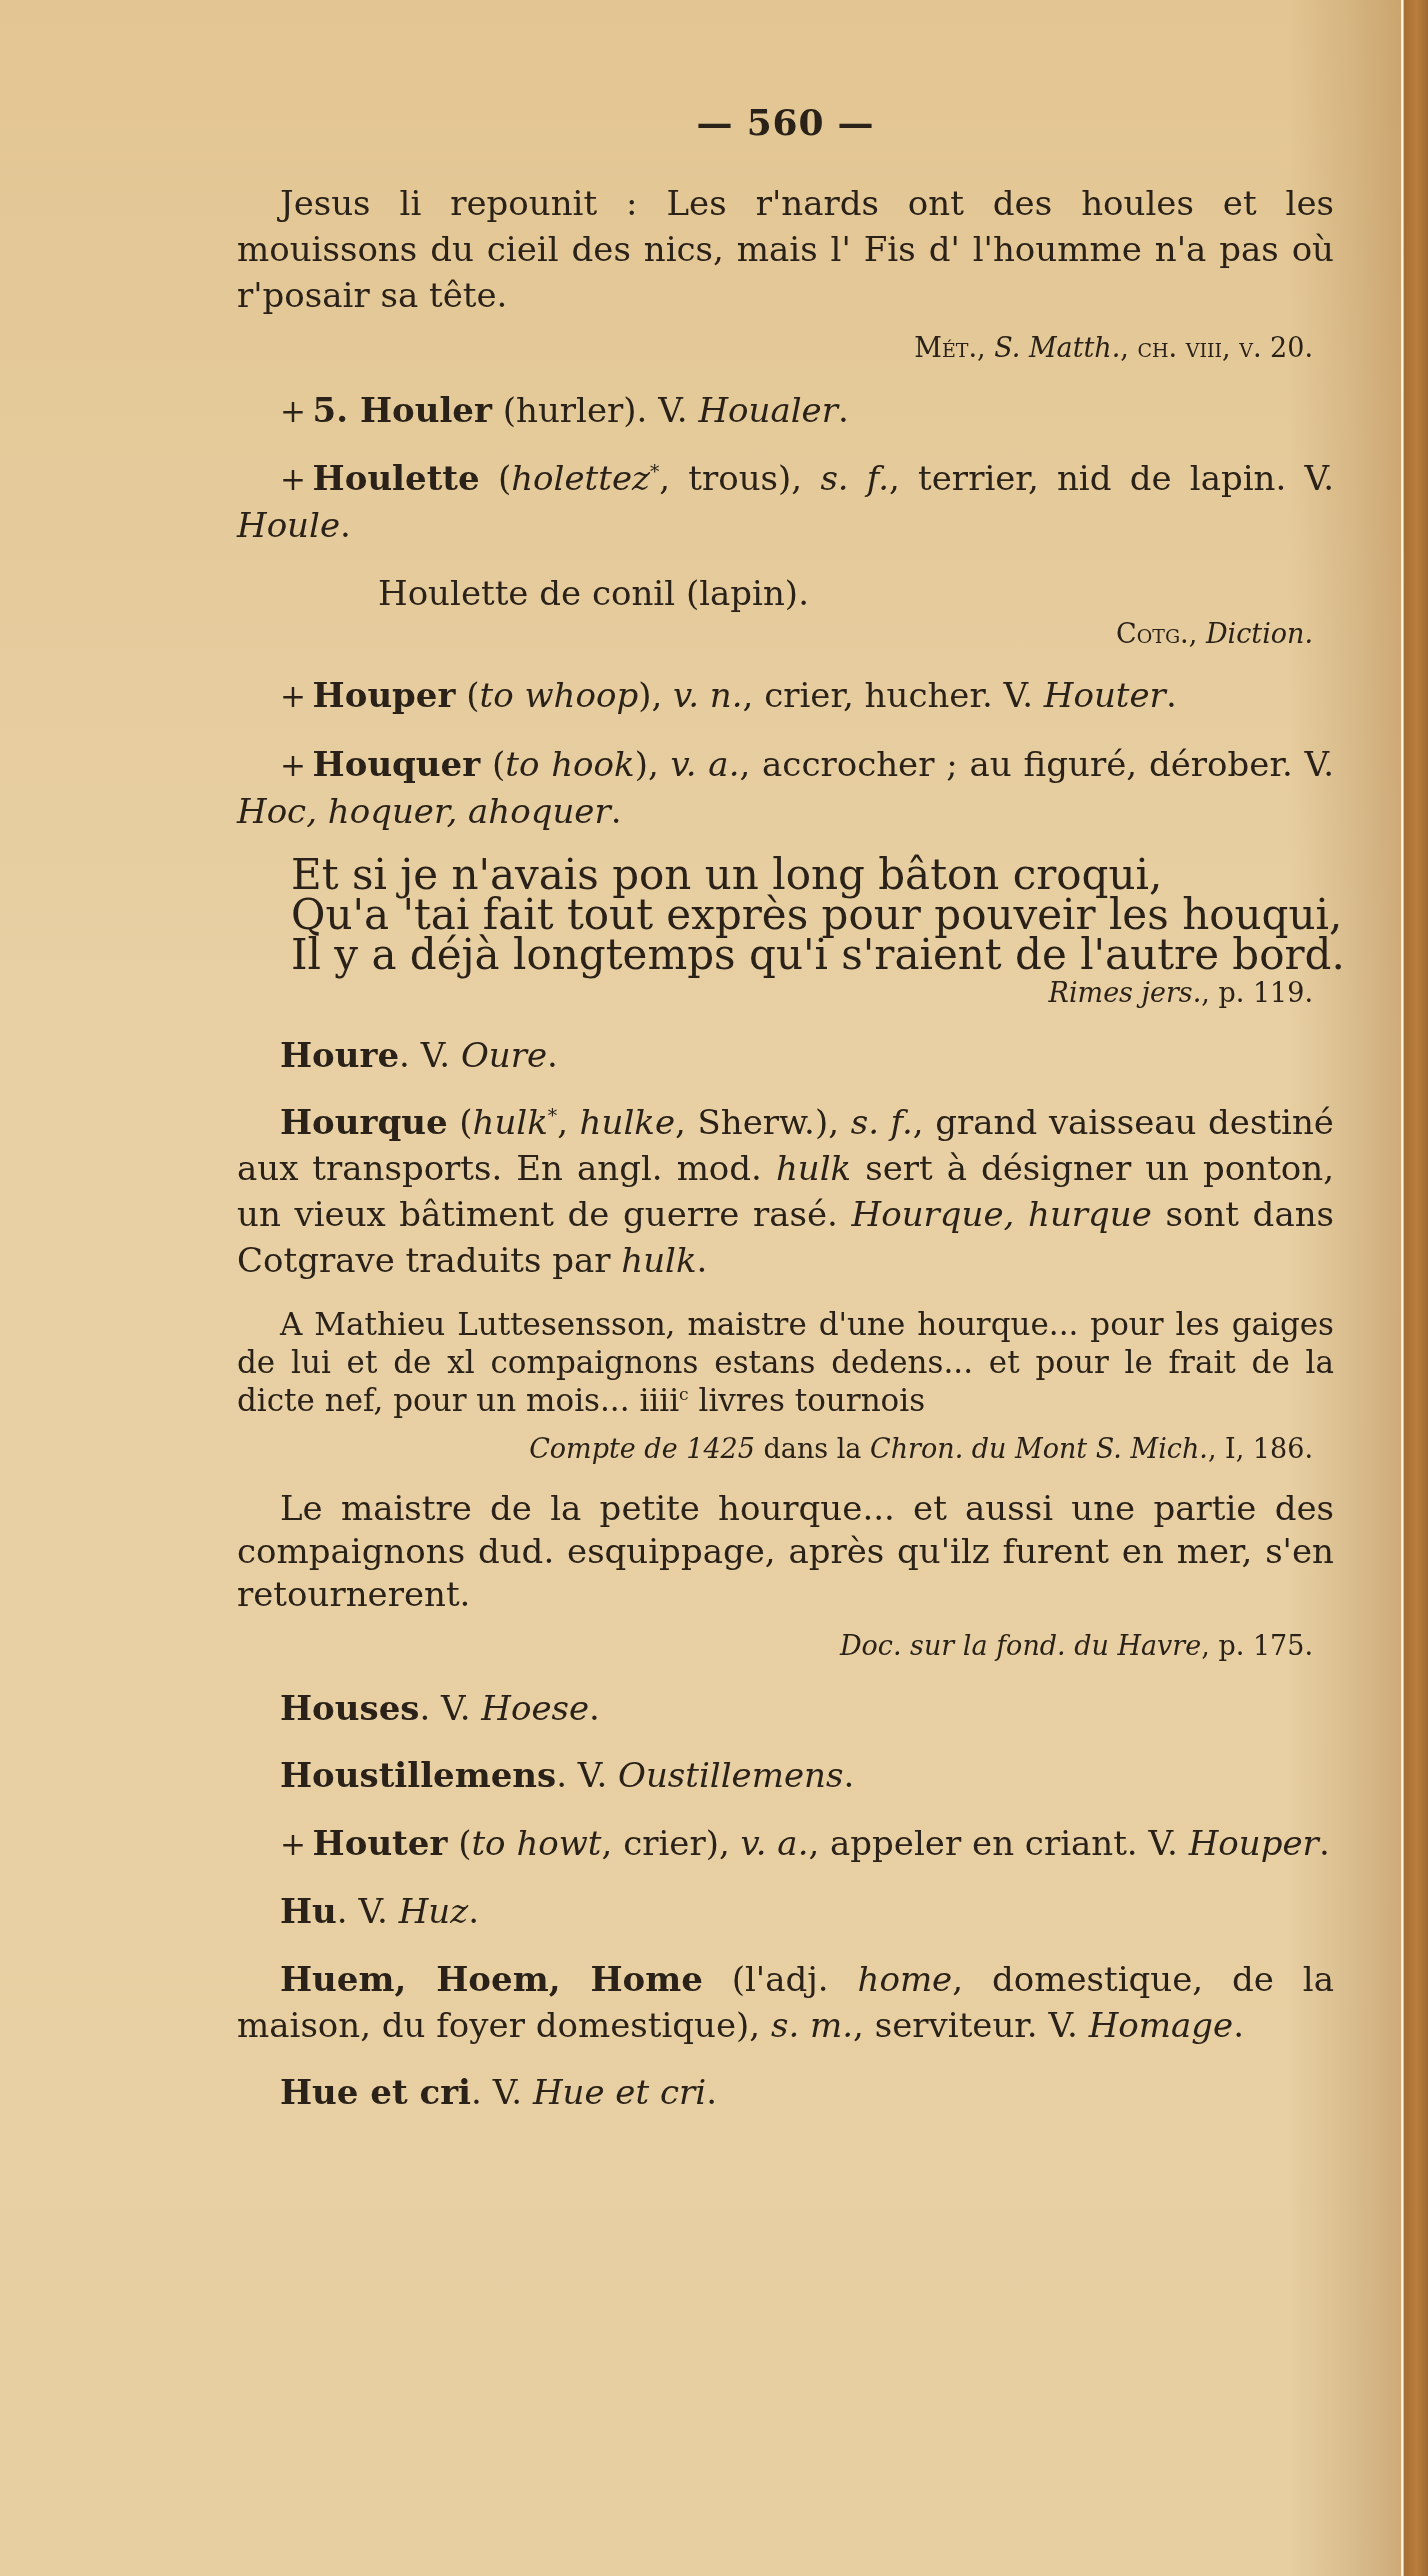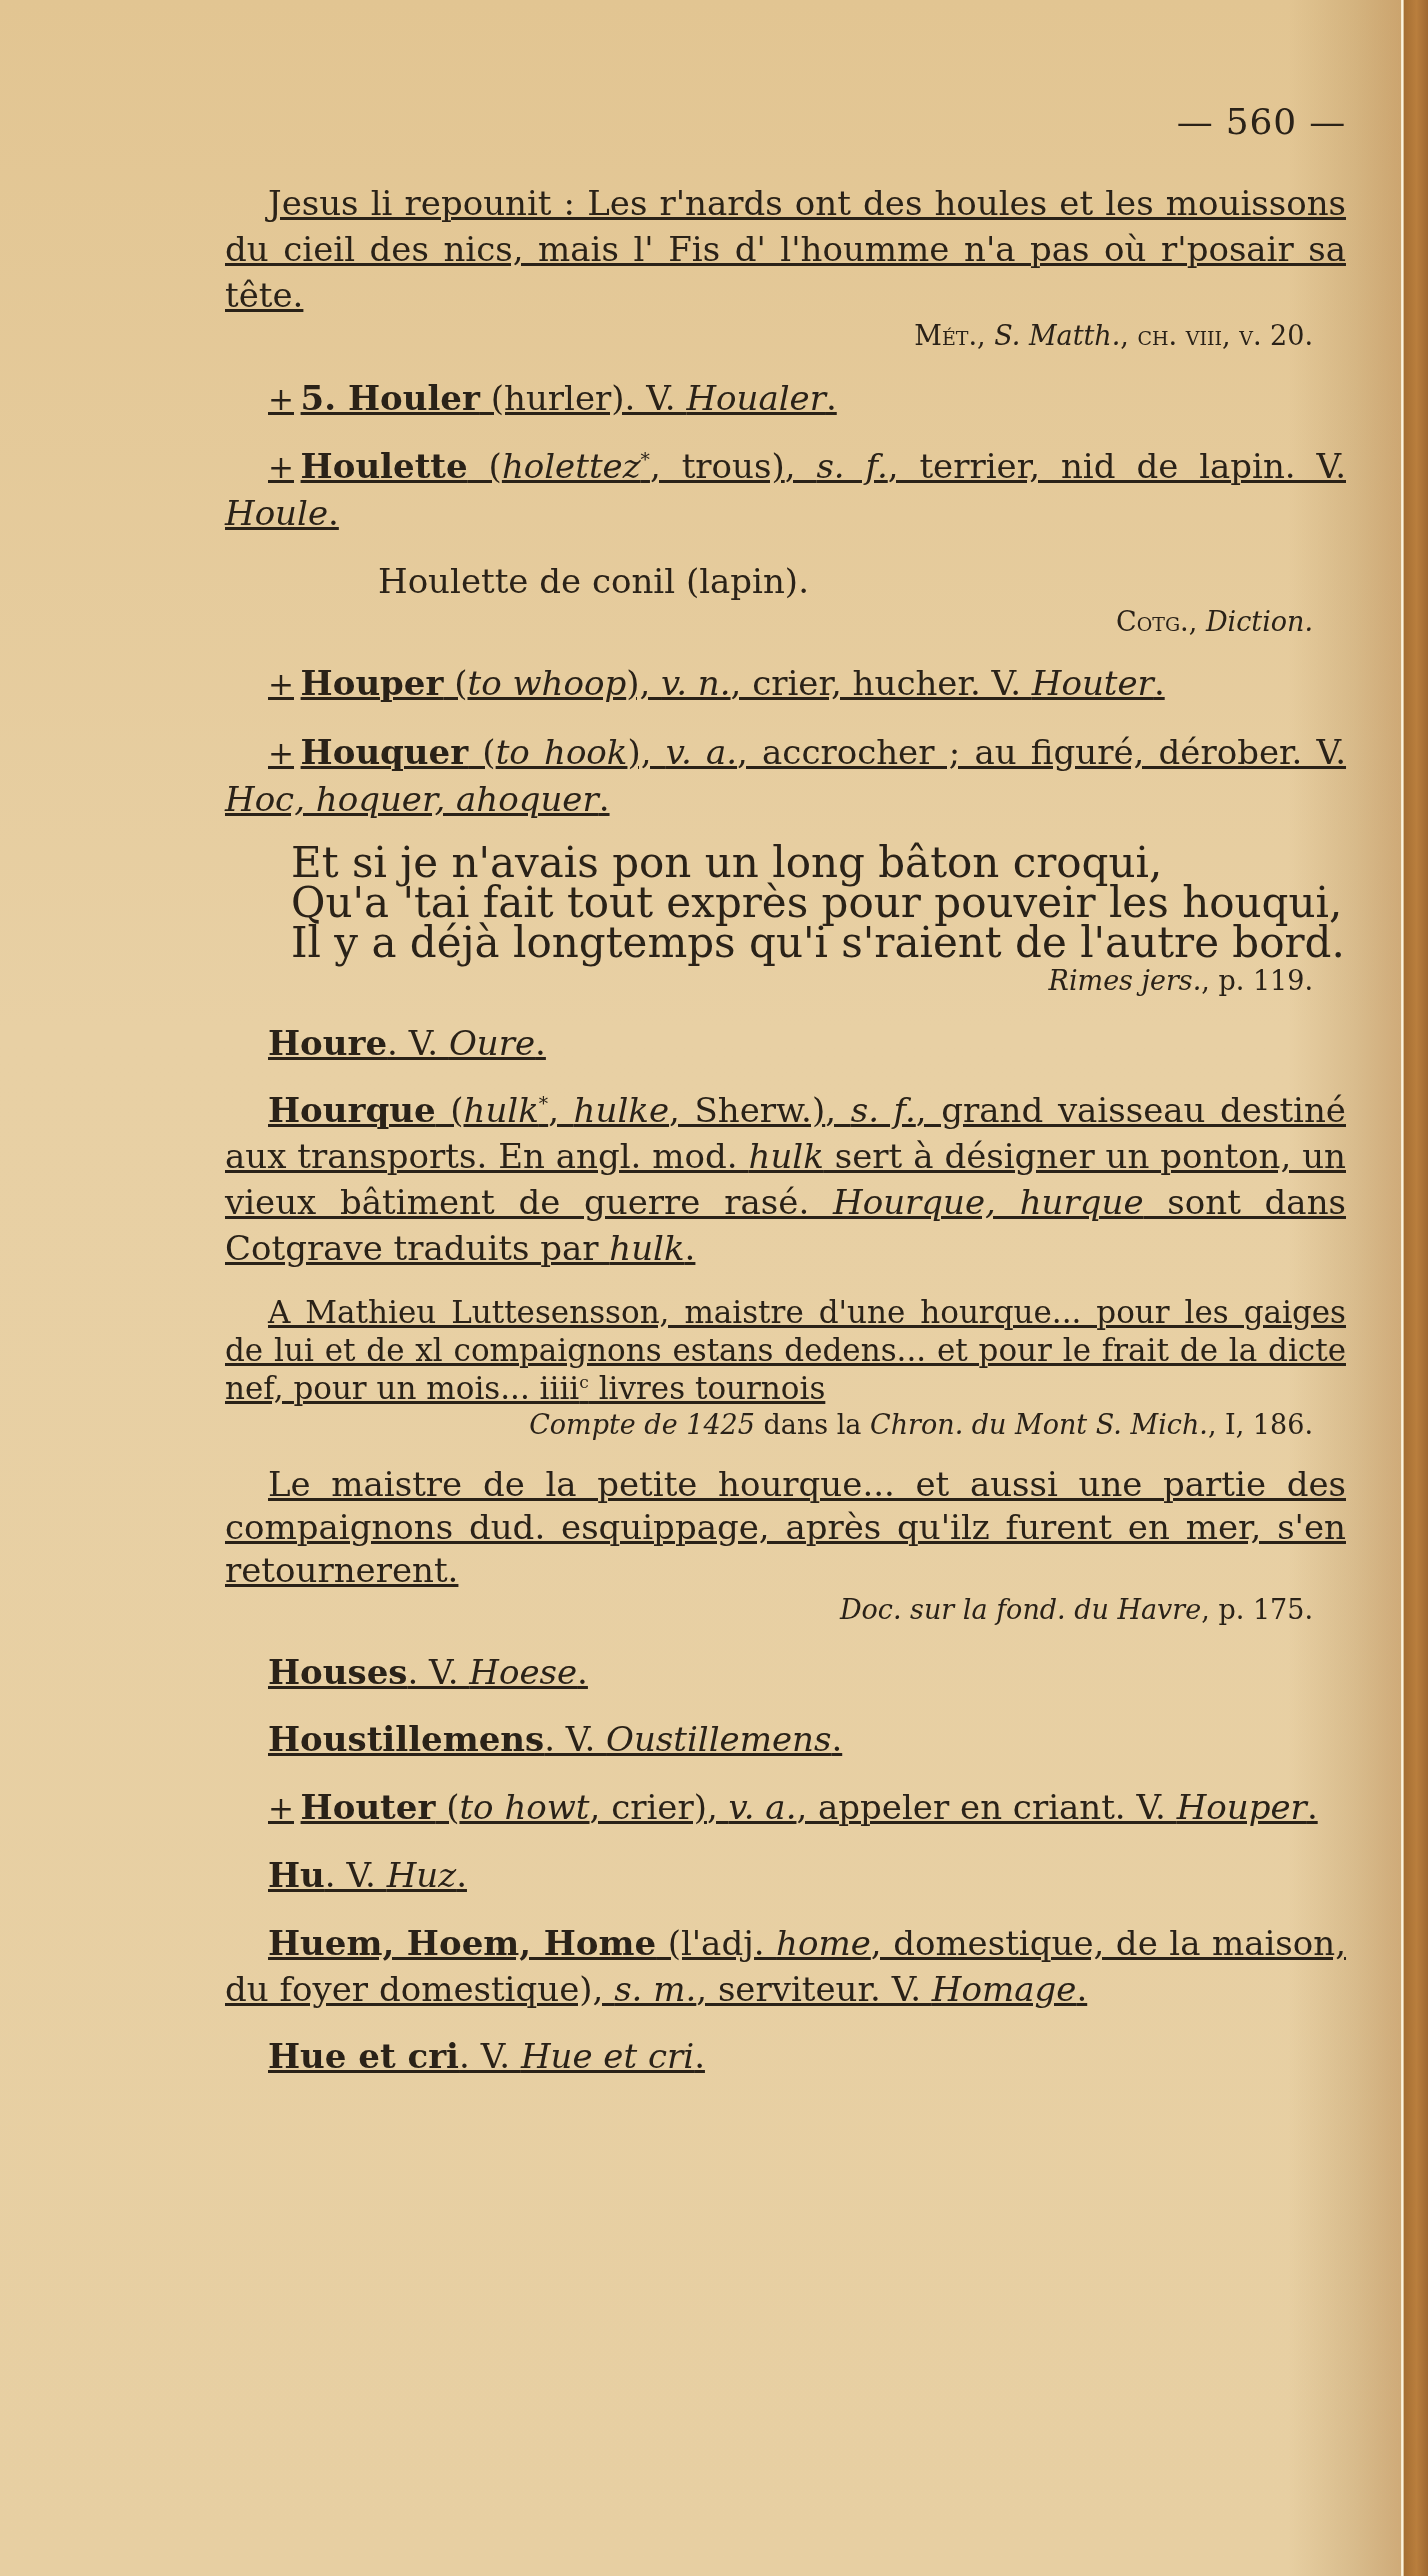--- a/index.html
+++ b/index.html
@@ -22,24 +22,24 @@
     }
     .edge-strip {
       position: absolute; left: 1404px; top: 0; width: 25px; height: 2576px;
       background: linear-gradient(to right, #a56f33, #b97e3d, #9c6630);
     }
     .content {
       position: absolute; left: 225px; top: 99px; width: 1121px;
       font-size: 34px; line-height: 46px;
     }
     .page-number {
-      text-align: right; font-size: 36px; letter-spacing: 0.8px;
-      margin-bottom: 35px; margin-left: 0;
+      text-align: center; font-size: 36px; letter-spacing: 0.8px;
+      margin-bottom: 35px; margin-left: 0; font-weight: bold;
     }
-    p { margin: 0; text-align: justify; text-decoration: underline; }
+    p { margin: 12px; text-align: justify; }
     .entry { margin-top: 21.5px; text-indent: 43px; }
     .hw { font-weight: bold; }
     .it { font-style: italic; }
     .cross { font-weight: normal; font-size: 31px; margin-right: 6.6px; }
     .quote-block { margin-top: 21.5px; }
     .cite { text-align: right; font-size: 27px; line-height: 35px; padding-right: 33px; }
     .sc { font-variant: small-caps; }
     .sup { font-size: 0.55em; vertical-align: super; line-height: 0; }
     .verse { padding-left: 66px; font-size: 42px; line-height: 40px; }
     .small-quote { font-size: 31px; line-height: 38px; text-align: justify; text-indent: 43px; }

